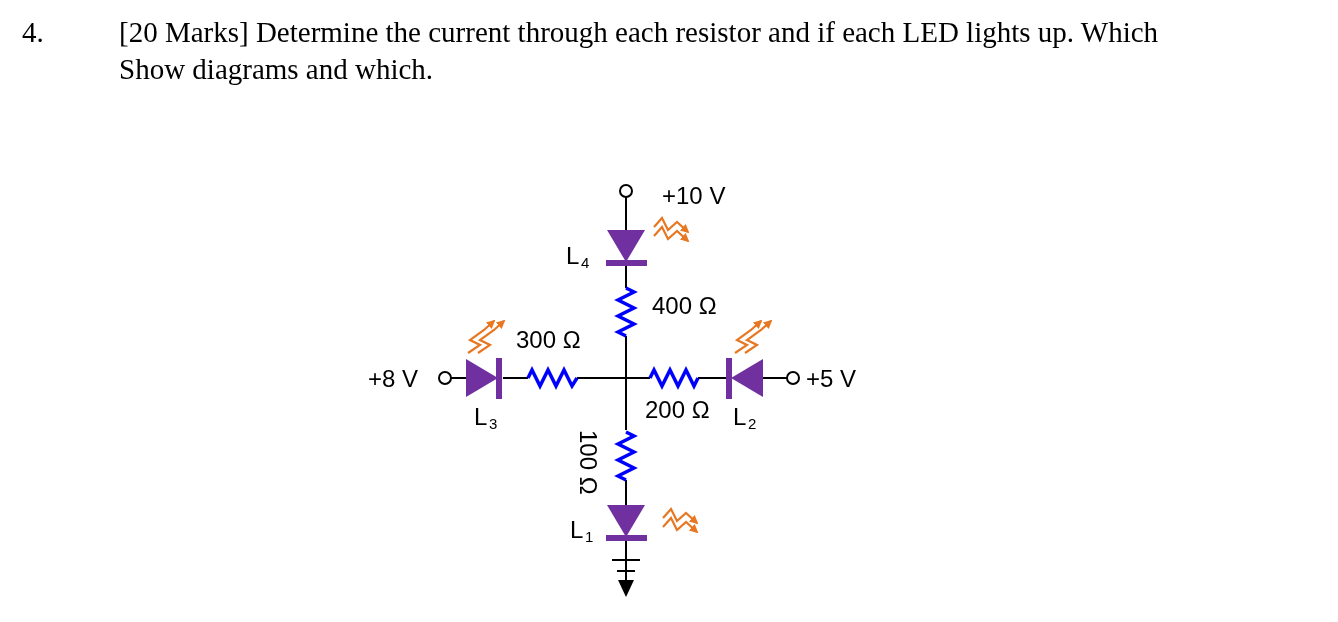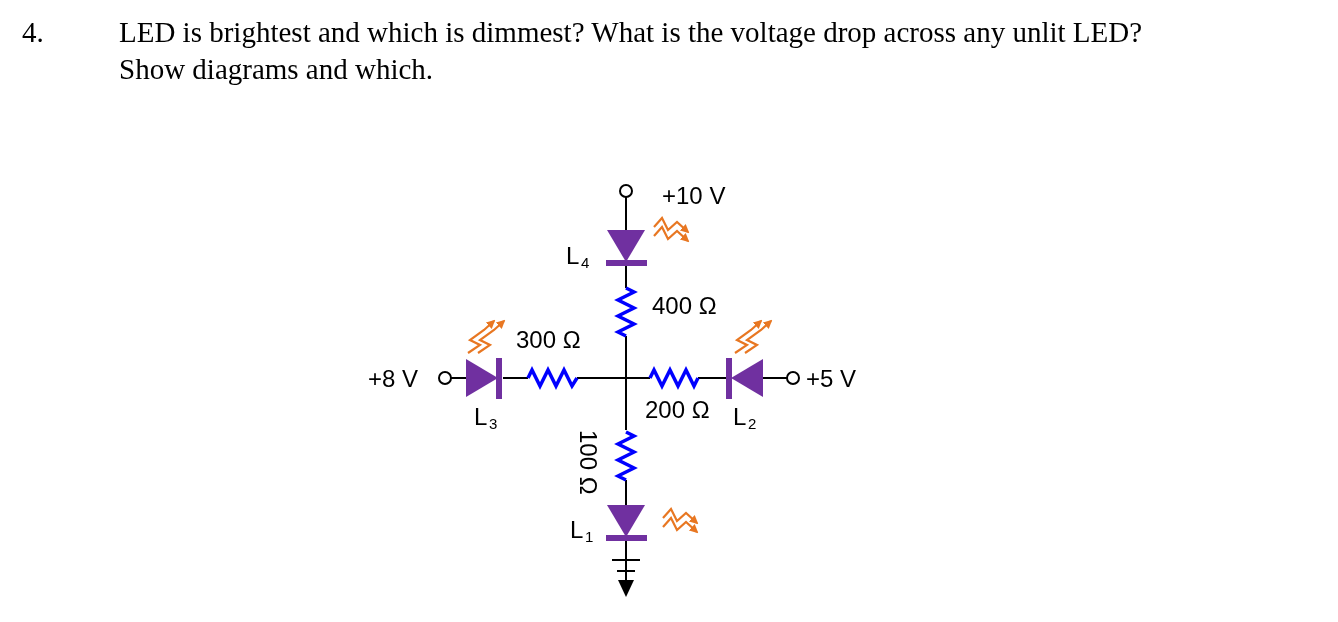--- a/index.html
+++ b/index.html
@@ -48,21 +48,21 @@
       font-family: "Liberation Sans", sans-serif;
       fill: #000;
     }
   </style>
 </head>
 <body>
 
 <div class="question">
   <div class="q-number">4.</div>
   <div class="q-text">
-    <span class="q-line">LED is brightest and which is dimmest? What is the voltage drop across any unlit LED?</span>
+    <span class="q-line">[20 Marks] Determine the current through each resistor and if each LED lights up. Which</span>
     <span class="q-line">Show diagrams and which.</span>
   </div>
 </div>
 
 <svg class="circuit" width="1338" height="622" viewBox="0 0 1338 622">
 
   <g stroke="#000" stroke-width="2" fill="none">
 
     <line x1="626" y1="197" x2="626" y2="230"></line>
 

